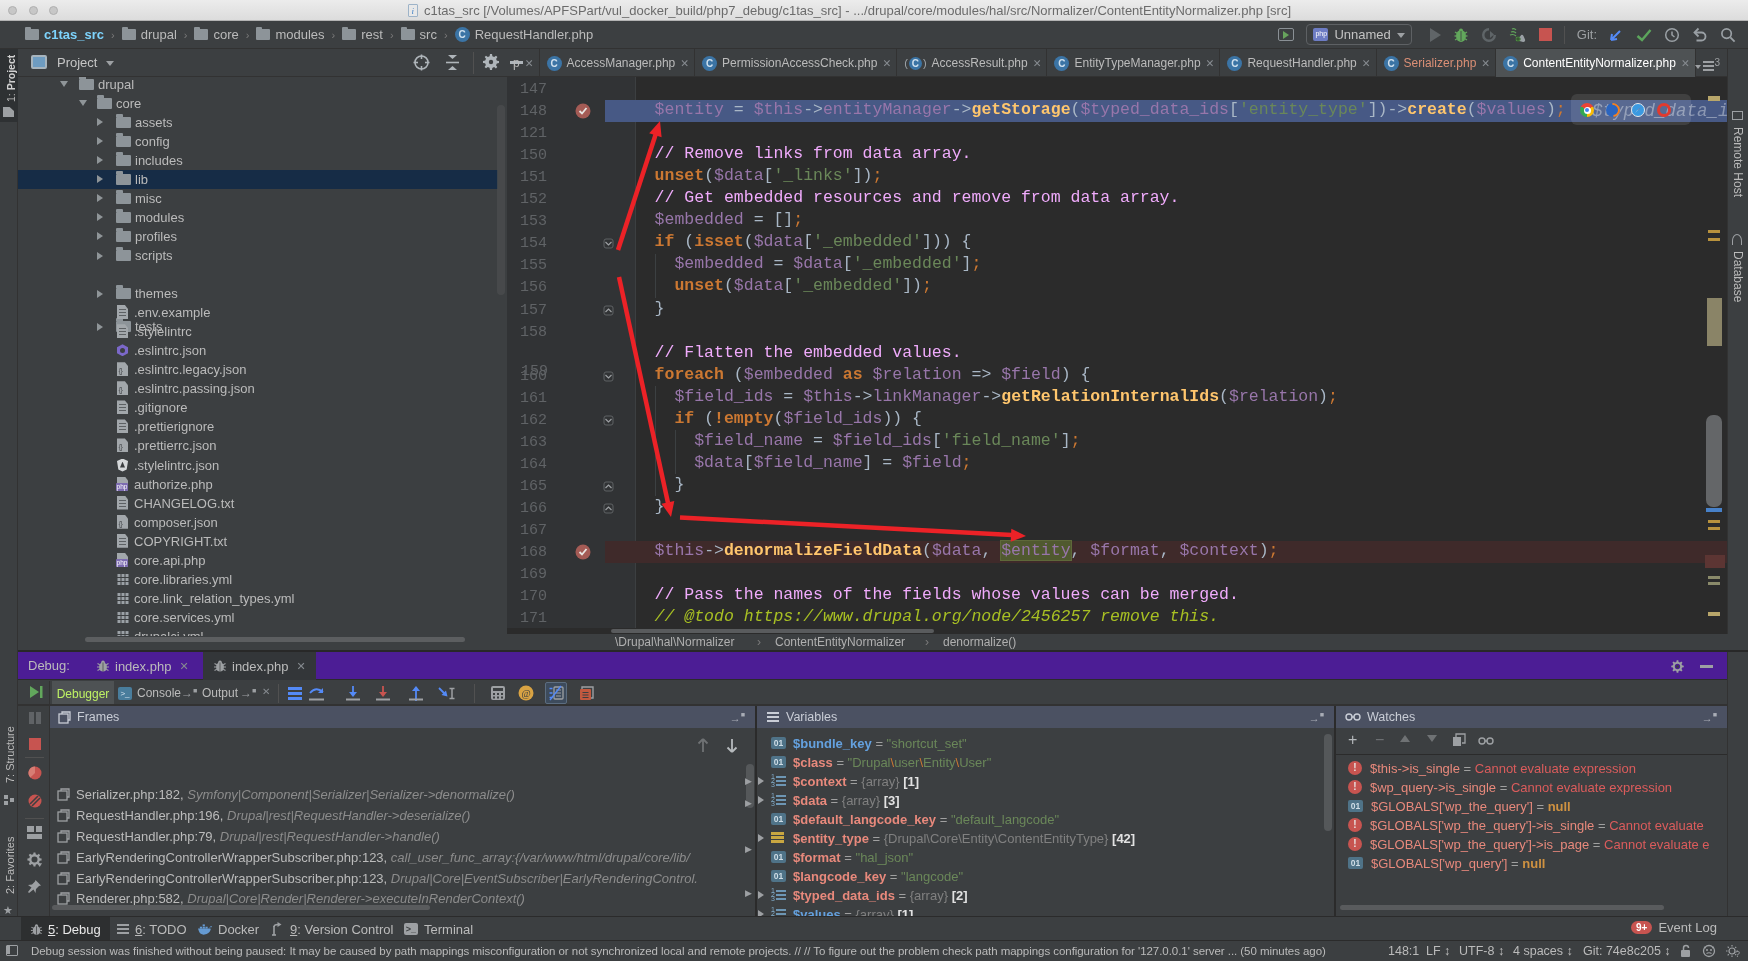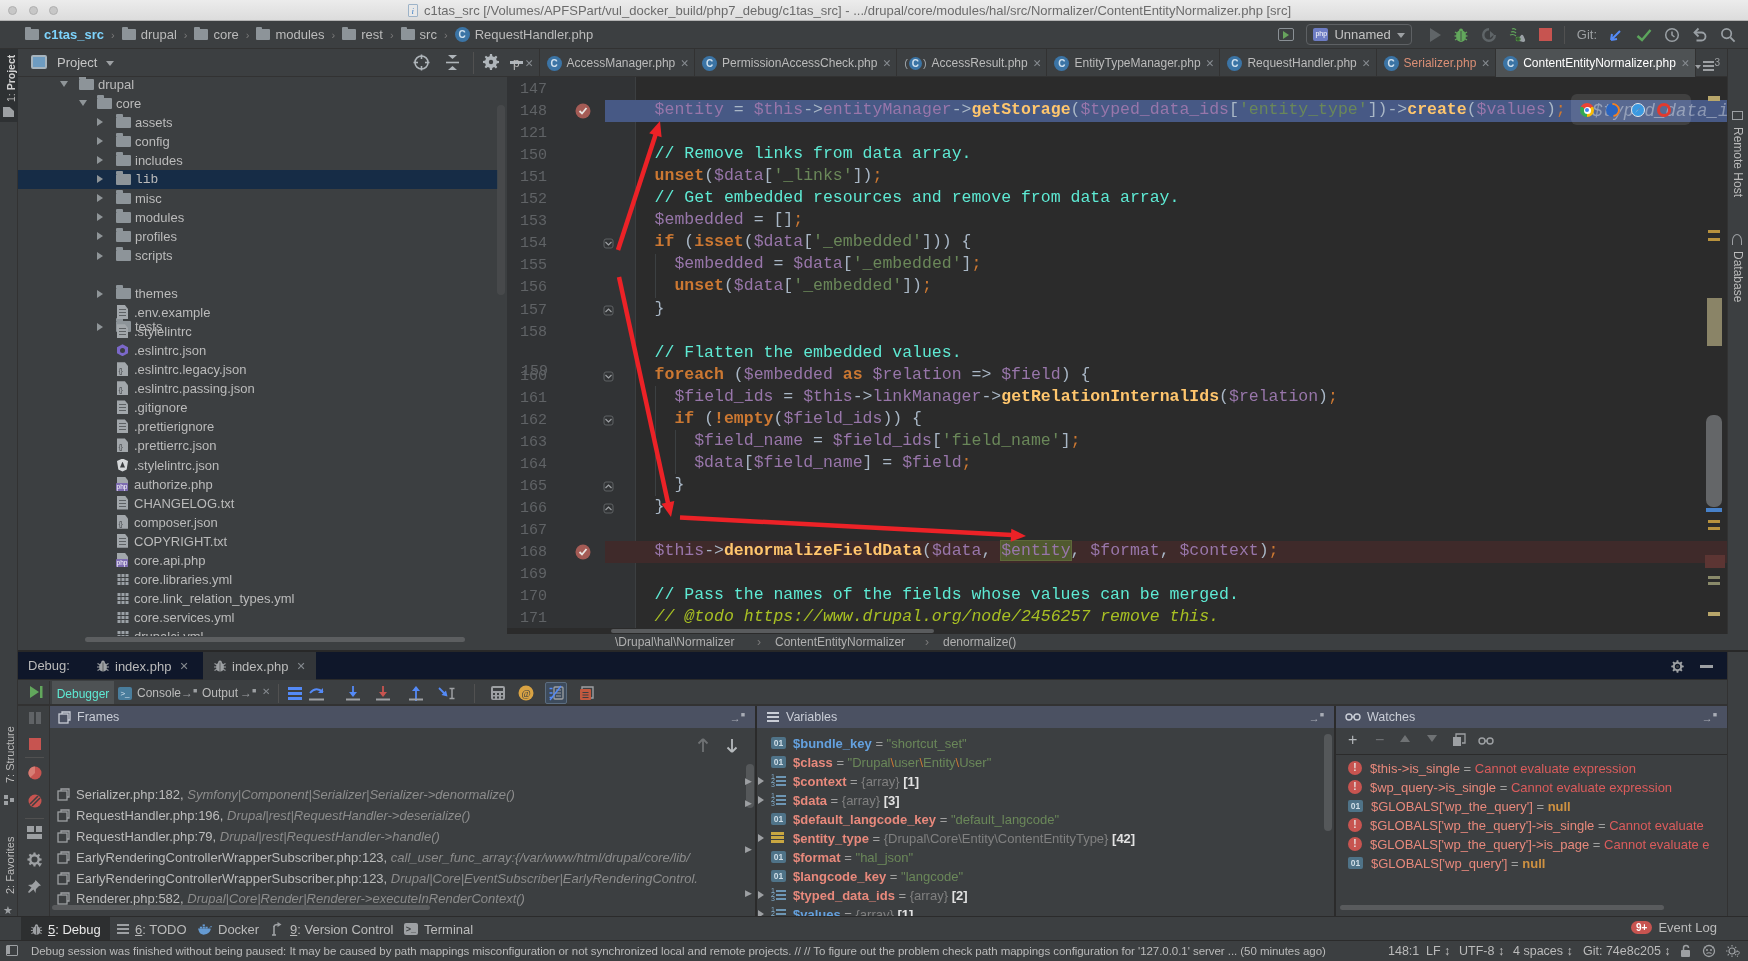--- a/index.html
+++ b/index.html
@@ -51,35 +51,35 @@
 
 #editor { left:507px; top:77px; width:1220px; height:551px; background:#2b2b2b; overflow:hidden; }
 #gutter { position:absolute; left:0; top:0; width:129px; height:551px; background:#313335; border-right:1px solid #3c3f41; }
 .lnum { position:absolute; width:40px; text-align:right; color:#606366; font-family:"Liberation Mono",monospace; font-size:15px; }
 .cline { position:absolute; left:108px; font-family:"Liberation Mono",monospace; font-size:16.5px; white-space:pre; color:#a9b7c6; }
 .linebg { position:absolute; left:98px; width:1122px; height:22px; }
 .kw { color:#cc7832; font-weight:bold; }
 .v { color:#9876aa; }
 .fn { color:#ffc66d; font-weight:bold; }
 .s { color:#6a8759; }
-.cm { color:#5eead4; }
+.cm { color:#f0abfc; }
 .td { color:#a8c023; font-style:italic; }
 .sc { color:#cc7832; }
 .hl { background:#50592f; box-shadow:0 0 0 1px #5e683a; }
 
 #estripe { left:1705px; top:77px; width:22px; height:551px; }
 
 #rstrip { left:1727px; top:49px; width:21px; height:889px; background:#3c3f41; border-left:1px solid #323232; }
 .vlabelr { position:absolute; color:#bbbbbb; font-size:12px; white-space:nowrap; transform:rotate(90deg); transform-origin:left top; }
 
 #ehscroll { left:507px; top:628px; width:1220px; height:6px; background:#2b2b2b; }
 #ebread { left:507px; top:634px; width:1241px; height:16px; background:#3c3f41; color:#b0b0b0; font-size:12px; }
 #hborder { left:18px; top:650px; width:1730px; height:2px; background:#282828; }
 
-#dtabs { left:18px; top:652px; width:1709px; height:28px; background:#0f172a; border-bottom:1px solid #2b2b2b; }
+#dtabs { left:18px; top:652px; width:1709px; height:28px; background:#4c1d95; border-bottom:1px solid #2b2b2b; }
 #dtoolbar { left:50px; top:681px; width:1677px; height:25px; background:#3c3f41; }
 #dltoolbar { left:18px; top:681px; width:32px; height:235px; background:#3c3f41; border-right:1px solid #323232; }
 .phead { position:absolute; top:706px; height:22px; background:#4b5162; color:#c9cdd6; display:flex; align-items:center; font-size:12.5px; }
 .pbody { position:absolute; top:728px; height:188px; background:#3c3f41; overflow:hidden; }
 
 #twbar { left:0; top:916px; width:1748px; height:24px; background:#3c3f41; border-top:1px solid #2b2b2b; }
 #statusbar { left:0; top:940px; width:1748px; height:21px; background:#3c3f41; border-top:1px solid #2b2b2b; font-size:12.5px; color:#bbbbbb; }
 .twtab { display:inline-flex; align-items:center; height:24px; padding:0 9px; color:#bbbbbb; }
 </style>
 </head>
@@ -245,21 +245,21 @@
 <div class="trow" style="top:54.7px;">
       <span class="arrow-c" style="margin-left:79px;"></span>
       <span class="tfolder" style="margin-left:13px;"></span>
       <span style="margin-left:4px;">config</span>
     </div>
 <div class="trow" style="top:73.7px;">
       <span class="arrow-c" style="margin-left:79px;"></span>
       <span class="tfolder" style="margin-left:13px;"></span>
       <span style="margin-left:4px;">includes</span>
     </div>
-<div class="trow sel" style="top:92.8px;font-family:Liberation Mono, monospace;">
+<div class="trow sel" style="top:92.8px;">
       <span class="arrow-c" style="margin-left:79px;"></span>
       <span class="tfolder" style="margin-left:13px;"></span>
       <span style="margin-left:4px;">lib</span>
     </div>
 <div class="trow" style="top:111.8px;">
       <span class="arrow-c" style="margin-left:79px;"></span>
       <span class="tfolder" style="margin-left:13px;"></span>
       <span style="margin-left:4px;">misc</span>
     </div>
 <div class="trow" style="top:130.8px;">
@@ -551,21 +551,21 @@
 <svg style="position:absolute;left:8px;top:170px;" width="17" height="17" viewBox="0 0 18 18">
       <path fill="#9da0a3" d="M9 5.8A3.2 3.2 0 1 0 9 12.2 3.2 3.2 0 1 0 9 5.8z M8 1.5h2l.3 2 1.6.7 1.7-1.2 1.4 1.4L13.8 6l.7 1.6 2 .4v2l-2 .3-.7 1.6 1.2 1.7-1.4 1.4-1.7-1.2-1.6.7-.3 2H8l-.4-2-1.6-.7-1.7 1.2-1.4-1.4 1.2-1.7-.6-1.6-2-.3v-2l2-.4.6-1.6L2.9 4.3l1.4-1.4L6 4.1l1.6-.6z"></path>
       <circle cx="9" cy="9" r="1.8" fill="#3c3f41"></circle>
       <path d="M12 13l5 0-2.5 4z" fill="#9da0a3"></path>
     </svg>
 <svg style="position:absolute;left:9px;top:198px;" width="15" height="15" viewBox="0 0 15 15">
       <path d="M8.5 1l5.5 5.5-2 .5-3 3-.5 4-2-3.5L2 14 1 13l3.5-4.5L1 6l4-.5 3-3z" fill="#9da0a3"></path>
     </svg>
 </div>
 <div class="abs" id="dtoolbar" style="font-size:12px;">
-<div style="position:absolute;left:2px;top:0;height:25px;width:62px;background:#4e5254;display:flex;align-items:center;justify-content:center;color:#5eead4;">Debugger</div>
+<div style="position:absolute;left:2px;top:0;height:25px;width:62px;background:#4e5254;display:flex;align-items:center;justify-content:center;color:#bef264;">Debugger</div>
 <span style="position:absolute;left:68px;top:6px;width:14px;height:13px;background:#497d9c;border-radius:2px;color:#d6e4ef;font-size:8px;text-align:center;line-height:13px;">&gt;_</span>
 <span style="position:absolute;left:87px;top:5px;">Console</span>
 <span style="position:absolute;left:131px;top:5px;color:#9da0a3;">→<span style="font-size:7px;vertical-align:4px;">■</span></span>
 <span style="position:absolute;left:152px;top:5px;">Output</span>
 <span style="position:absolute;left:190px;top:5px;color:#9da0a3;">→<span style="font-size:7px;vertical-align:4px;">■</span></span>
 <span style="position:absolute;left:212px;top:5px;color:#868b90;font-size:10px;">✕</span>
 <span style="position:absolute;left:228px;top:3px;height:19px;border-left:1px solid #515151;"></span>
 <span style="position:absolute;left:238px;top:6px;width:14px;height:3px;background:#548af7;box-shadow:0 5px #548af7,0 10px #548af7;"></span>
 <svg style="position:absolute;left:258px;top:4px;" width="17" height="17" viewBox="0 0 17 17">
       <path d="M2 8q6-7 13-1" stroke="#548af7" stroke-width="1.8" fill="none"></path>

